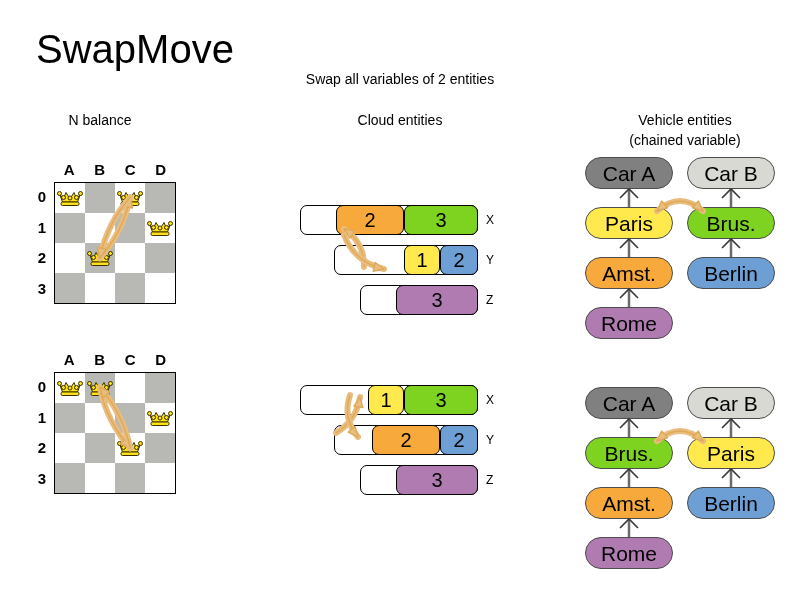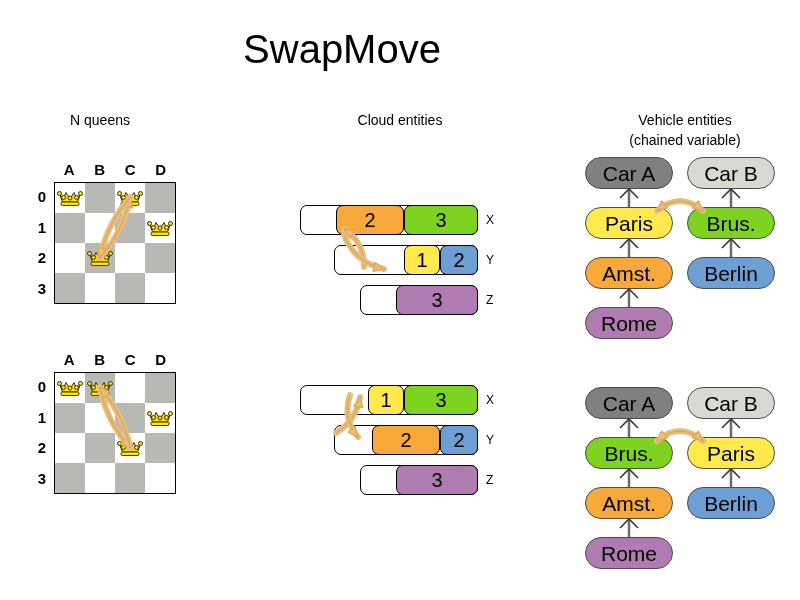--- a/index.html
+++ b/index.html
@@ -9,22 +9,23 @@
     font-family:"Liberation Sans", sans-serif;
     color:#000000;
     overflow:hidden;
     position:relative;
   }
   .root{position:relative;width:800px;height:600px;}
 
   
   .main-title{
     position:absolute;left:0;top:26px;width:684px;
-    text-align:center;font-size:40px;font-weight:400;line-height:46px;
+    text-align:left;font-size:40px;font-weight:400;line-height:46px;
     letter-spacing:0px;
+    padding-left:36px;
   }
   .sub-title{
     position:absolute;left:0;top:70px;width:800px;
     text-align:center;font-size:14px;font-weight:400;line-height:18px;
   }
   .col-title{
     position:absolute;text-align:center;font-size:14px;line-height:20px;
     font-weight:400;white-space:pre-line;
   }
   #t-nqueens{left:10px;top:110px;width:180px;}
@@ -92,22 +93,23 @@
   }
 
   svg{display:block;overflow:visible;}
 </style>
 </head>
 <body>
 
 <div class="root">
 
   <div class="main-title">SwapMove</div>
-
-  <div class="col-title" id="t-nqueens">N queens</div>
+  <div class="sub-title">Swap all variables of 2 entities</div>
+
+  <div class="col-title" id="t-nqueens">N balance</div>
   <div class="col-title" id="t-cloud">Cloud entities</div>
   <div class="col-title" id="t-vrp">Vehicle entities
 (chained variable)</div>
 
   <div class="board-wrap" id="board-before" style="left:10px;top:160px;width:190px;height:160px;">
       <div class="file-lbl" style="left: 44.25px;">A</div>
       <div class="file-lbl" style="left: 74.75px;">B</div>
       <div class="file-lbl" style="left: 105.25px;">C</div>
       <div class="file-lbl" style="left: 135.75px;">D</div>
       <div class="rank-lbl" style="top: 27.25px;">0</div>

